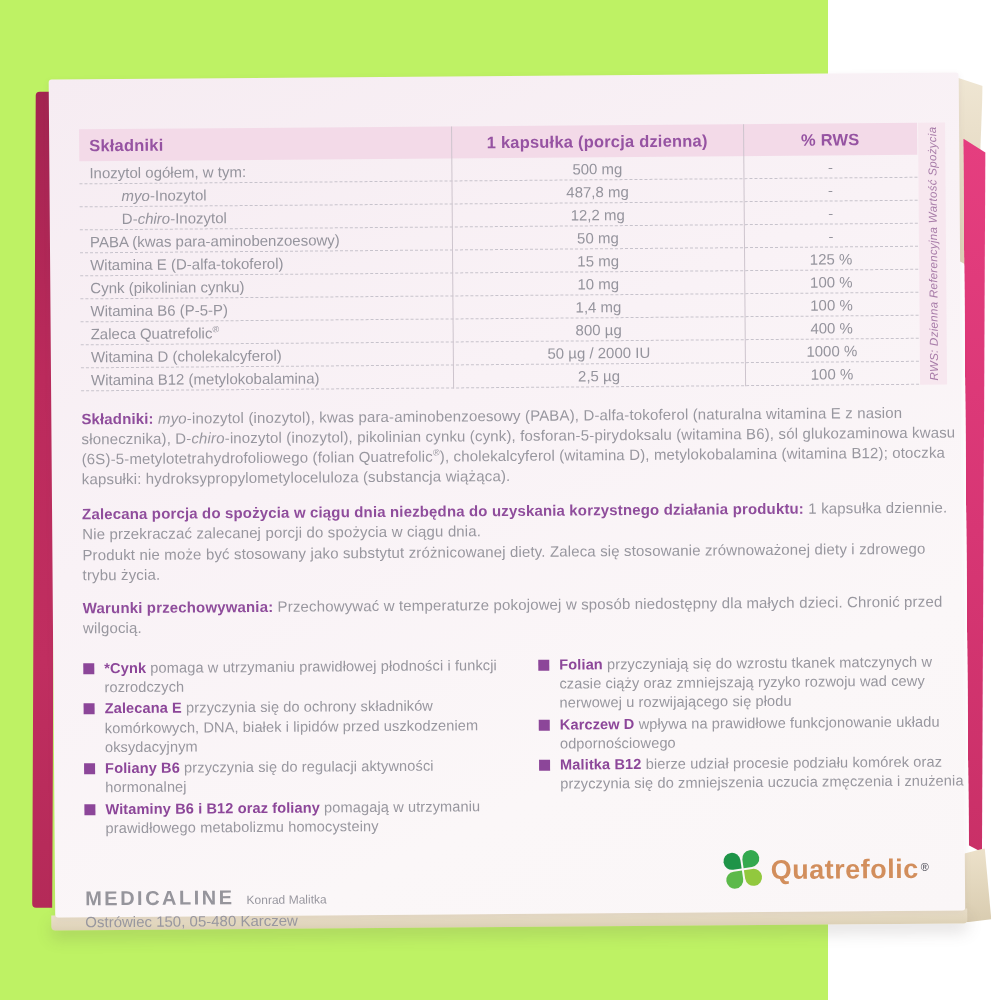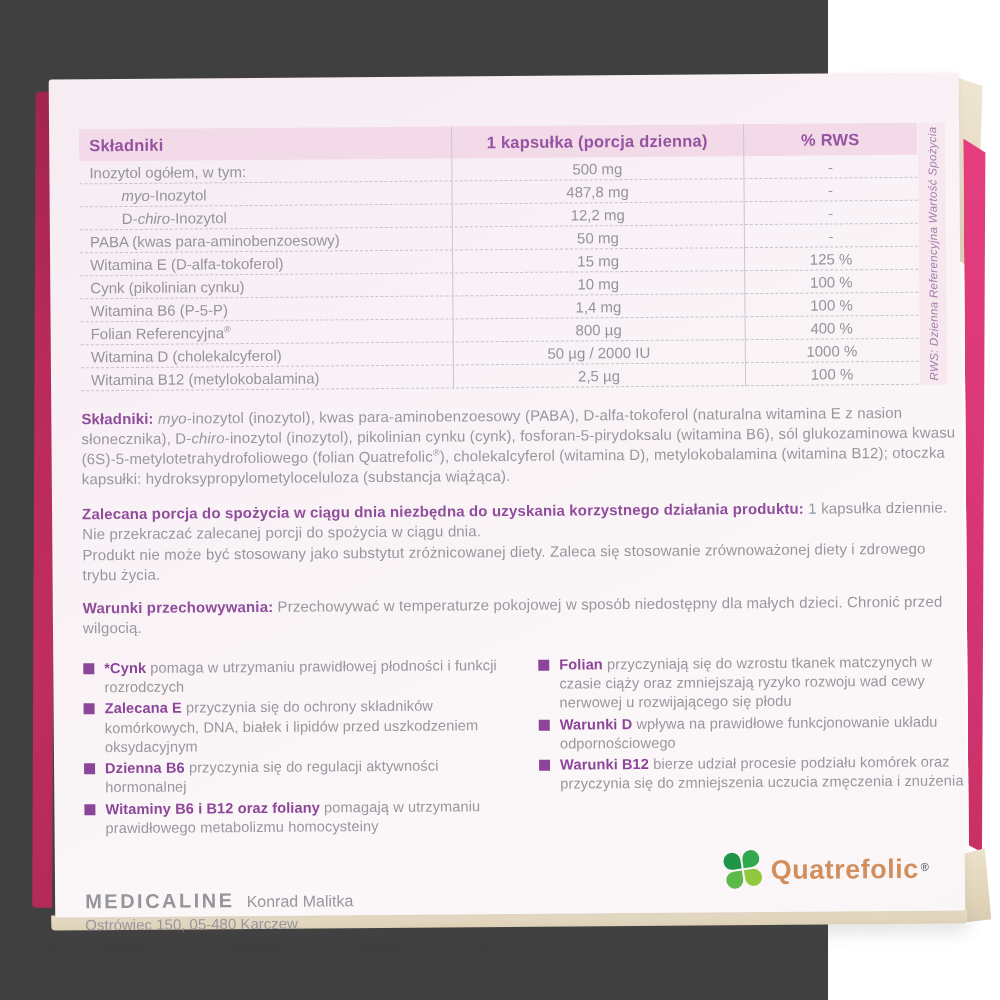--- a/index.html
+++ b/index.html
@@ -3,21 +3,21 @@
 <meta charset="utf-8">
 <style>
   * { margin:0; padding:0; box-sizing:border-box; }
   html,body { width:1000px; height:1000px; }
   body {
     background:#ffffff;
     font-family:"Liberation Sans", sans-serif;
     overflow:hidden;
     -webkit-font-smoothing:antialiased;
   }
-  .stage { position:relative; width:828px; height:1000px; background:#404040; }
+  .stage { position:relative; width:828px; height:1000px; background:#bef264; }
 
   
   .box { position:absolute; left:34px; top:76px; width:952px; height:852px; transform:rotate(-0.45deg); }
   .spine {
     position:absolute; left:0; top:12px; width:20px; height:816px;
     background:linear-gradient(180deg,#a32450,#bb2a5c 35%,#c02e60 70%,#b42a58);
     border-radius:4px 0 0 4px; transform:rotate(0.7deg);
   }
   .flap-tr {
     position:absolute; left:920px; top:4px; width:32px; height:194px;
@@ -90,21 +90,21 @@
   .bcol { width:434px; }
   .bullet { display:flex; font-size:14.6px; line-height:1.32; color:#98979f; letter-spacing:.1px; margin-bottom:2px; }
   .sq { flex:none; width:11px; height:11px; background:#8c4699; margin:4px 10px 0 0; }
   .btext .b { color:#8c4699; }
 
   
   .footer { display:flex; justify-content:space-between; align-items:flex-start; margin-top:22px; width:880px; }
   .mfr { color:#98979f; }
   .mfr-row1 { display:flex; align-items:baseline; gap:12px; }
   .brand { font-size:20px; font-weight:bold; letter-spacing:2.5px; color:#96959c; }
-  .person { font-size:16px;margin-top:32px; }
+  .person { font-size:12px;margin-top:32px; }
   .address { font-size:15px; margin-top:3px; }
 
   .qlogo { display:flex; align-items:center; gap:8px; margin-right:36px; margin-top:-6px; }
   .clover { position:relative; width:38px; height:38px; transform:rotate(-8deg); }
   .leaf { position:absolute; width:17px; height:17px; }
   .leaf.tl { left:0;  top:0;  border-radius:50% 50% 0 50%; background:#1e9448; }
   .leaf.tr { left:19px; top:0;  border-radius:50% 50% 50% 0; background:#33a94f; }
   .leaf.bl { left:0;  top:19px; border-radius:50% 0 50% 50%; background:#5cb94a; }
   .leaf.br { left:19px; top:19px; border-radius:0 50% 50% 50%; background:#92c83e; }
   .qword { font-size:27px; font-weight:bold; color:#d28e5c; letter-spacing:.5px; }
@@ -160,21 +160,21 @@
               <div class="c name"><span>Cynk (pikolinian cynku)</span></div>
               <div class="c amt">10 mg</div>
               <div class="c rws">100 %</div>
             </div>
             <div class="trow">
               <div class="c name"><span>Witamina B6 (P-5-P)</span></div>
               <div class="c amt">1,4 mg</div>
               <div class="c rws">100 %</div>
             </div>
             <div class="trow">
-              <div class="c name"><span>Folian Referencyjna</span><sup>®</sup></div>
+              <div class="c name"><span>Zaleca Quatrefolic</span><sup>®</sup></div>
               <div class="c amt">800 µg</div>
               <div class="c rws">400 %</div>
             </div>
             <div class="trow">
               <div class="c name"><span>Witamina D (cholekalcyferol)</span></div>
               <div class="c amt">50 µg / 2000 IU</div>
               <div class="c rws">1000 %</div>
             </div>
             <div class="trow">
               <div class="c name"><span>Witamina B12 (metylokobalamina)</span></div>
@@ -206,39 +206,39 @@
             <div class="bullet">
               <span class="sq"></span>
               <span class="btext"><span class="b">*Cynk </span>pomaga w utrzymaniu prawidłowej płodności i funkcji rozrodczych</span>
             </div>
             <div class="bullet">
               <span class="sq"></span>
               <span class="btext"><span class="b">Zalecana E </span>przyczynia się do ochrony składników komórkowych, DNA, białek i lipidów przed uszkodzeniem oksydacyjnym</span>
             </div>
             <div class="bullet">
               <span class="sq"></span>
-              <span class="btext"><span class="b">Dzienna B6 </span>przyczynia się do regulacji aktywności hormonalnej</span>
+              <span class="btext"><span class="b">Foliany B6 </span>przyczynia się do regulacji aktywności hormonalnej</span>
             </div>
             <div class="bullet">
               <span class="sq"></span>
               <span class="btext"><span class="b">Witaminy B6 i B12 oraz foliany </span>pomagają w utrzymaniu prawidłowego metabolizmu homocysteiny</span>
             </div>
           </div>
         <div class="bcol">
             <div class="bullet">
               <span class="sq"></span>
               <span class="btext"><span class="b">Folian </span>przyczyniają się do wzrostu tkanek matczynych w czasie ciąży oraz zmniejszają ryzyko rozwoju wad cewy nerwowej u rozwijającego się płodu</span>
             </div>
             <div class="bullet">
               <span class="sq"></span>
-              <span class="btext"><span class="b">Warunki D </span>wpływa na prawidłowe funkcjonowanie układu odpornościowego</span>
-            </div>
-            <div class="bullet">
-              <span class="sq"></span>
-              <span class="btext"><span class="b">Warunki B12 </span>bierze udział procesie podziału komórek oraz przyczynia się do zmniejszenia uczucia zmęczenia i znużenia</span>
+              <span class="btext"><span class="b">Karczew D </span>wpływa na prawidłowe funkcjonowanie układu odpornościowego</span>
+            </div>
+            <div class="bullet">
+              <span class="sq"></span>
+              <span class="btext"><span class="b">Malitka B12 </span>bierze udział procesie podziału komórek oraz przyczynia się do zmniejszenia uczucia zmęczenia i znużenia</span>
             </div>
           </div>
       </div>
 
       <div class="footer">
         <div class="mfr">
           <div class="mfr-row1">
             <span class="brand">MEDICALINE</span>
             <span class="person">Konrad Malitka</span>
           </div>

